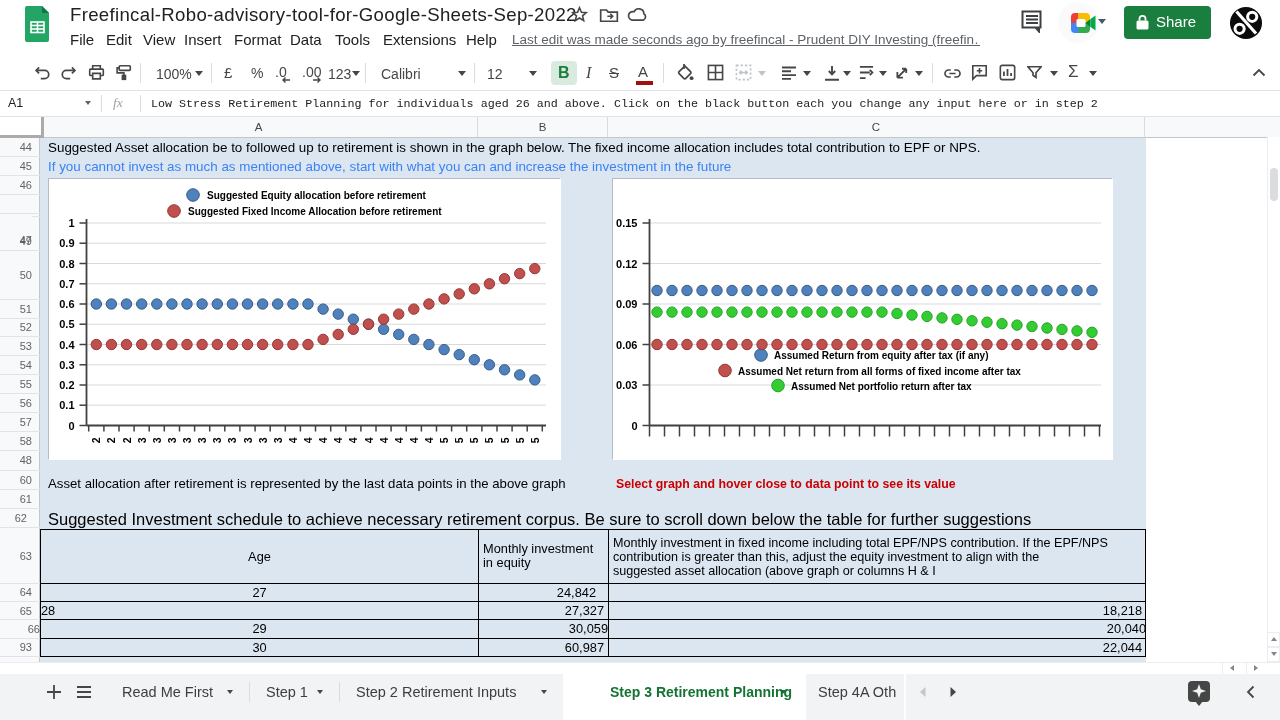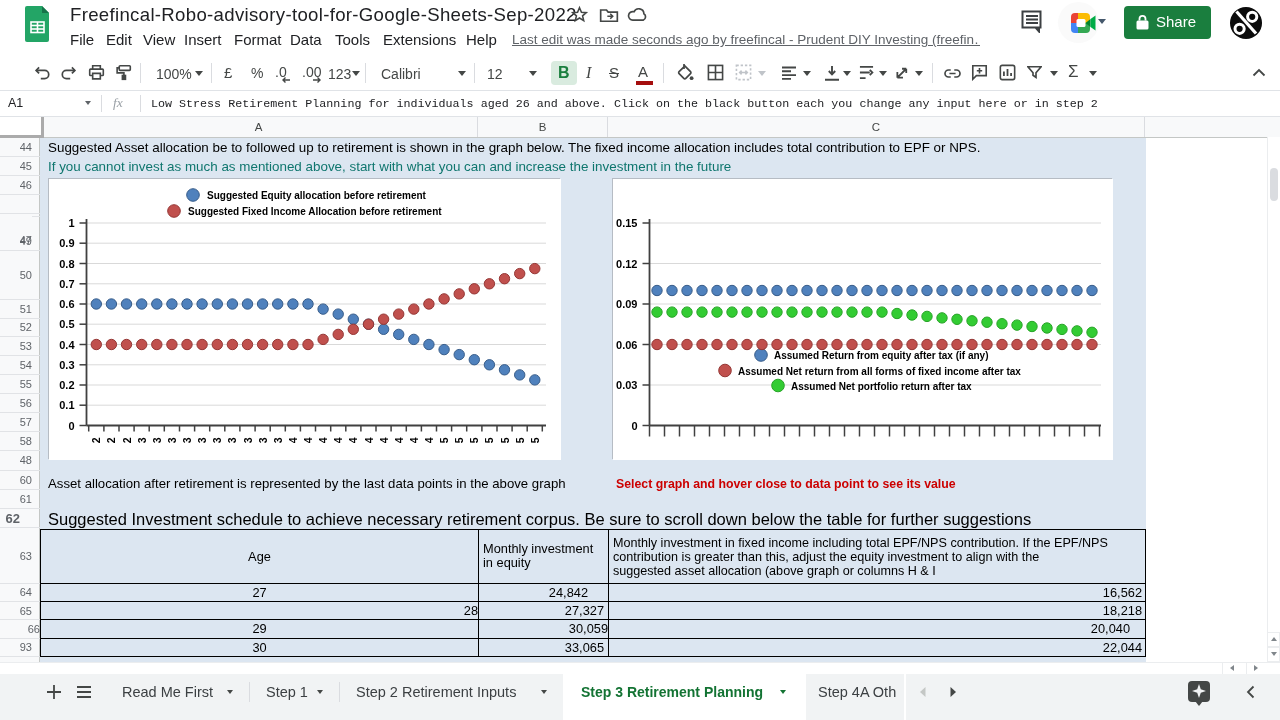--- a/index.html
+++ b/index.html
@@ -245,21 +245,21 @@
 <div style="position:absolute;left:0;top:450.5px;width:40px;height:20.69999999999999px;border-bottom:1px solid #e1e3e6;box-sizing:border-box;">
     <span style="position:absolute;right:8px;top:50%;transform:translateY(-50%);font-size:11px;color:#5f6368;">48</span>
   </div>
 <div style="position:absolute;left:0;top:471.2px;width:40px;height:18.80000000000001px;border-bottom:1px solid #e1e3e6;box-sizing:border-box;">
     <span style="position:absolute;right:8px;top:50%;transform:translateY(-50%);font-size:11px;color:#5f6368;">60</span>
   </div>
 <div style="position:absolute;left:0;top:490.0px;width:40px;height:18.69999999999999px;border-bottom:1px solid #e1e3e6;box-sizing:border-box;">
     <span style="position:absolute;right:8px;top:50%;transform:translateY(-50%);font-size:11px;color:#5f6368;">61</span>
   </div>
 <div style="position:absolute;left:0;top:508.7px;width:40px;height:19.80000000000001px;border-bottom:1px solid #e1e3e6;box-sizing:border-box;">
-    <span style="position:absolute;right:20px;top:50%;transform:translateY(-50%);font-size:13px;color:#5f6368;font-weight:bold;">62</span>
+    <span style="position:absolute;right:13px;top:50%;transform:translateY(-50%);font-size:11px;color:#5f6368;">62</span>
   </div>
 <div style="position:absolute;left:0;top:528.5px;width:40px;height:55.0px;border-bottom:1px solid #e1e3e6;box-sizing:border-box;">
     <span style="position:absolute;right:8px;top:50%;transform:translateY(-50%);font-size:11px;color:#5f6368;">63</span>
   </div>
 <div style="position:absolute;left:0;top:583.5px;width:40px;height:18.5px;border-bottom:1px solid #e1e3e6;box-sizing:border-box;">
     <span style="position:absolute;right:8px;top:50%;transform:translateY(-50%);font-size:11px;color:#5f6368;">64</span>
   </div>
 <div style="position:absolute;left:0;top:602.0px;width:40px;height:18.299999999999955px;border-bottom:1px solid #e1e3e6;box-sizing:border-box;">
     <span style="position:absolute;right:8px;top:50%;transform:translateY(-50%);font-size:11px;color:#5f6368;">65</span>
   </div>
@@ -268,21 +268,21 @@
   </div>
 <div style="position:absolute;left:0;top:638.7px;width:40px;height:18.5px;border-bottom:1px solid #e1e3e6;box-sizing:border-box;">
     <span style="position:absolute;right:8px;top:50%;transform:translateY(-50%);font-size:11px;color:#5f6368;">93</span>
   </div>
 
 <div class="abs" style="left:40px;top:137.5px;width:1105px;height:524.5px;background:#dce6f1;"></div>
 
 <div class="abs" style="left:1145px;top:137.5px;width:122px;height:524.5px;background:#fff;border-left:1px solid #dce6f1;"></div>
 
 <div class="abs" style="left:48px;top:140px;font-size:13.4px;color:#000;white-space:nowrap;">Suggested Asset allocation be to followed up to retirement is shown in the graph below. The fixed income allocation includes total contribution to EPF or NPS.</div>
-<div class="abs" style="left:48px;top:159px;font-size:13.4px;color:#0f766e;white-space:nowrap;">If you cannot invest as much as mentioned above, start with what you can and increase the investment in the future</div>
+<div class="abs" style="left:48px;top:159px;font-size:13.4px;color:#3b82f6;white-space:nowrap;">If you cannot invest as much as mentioned above, start with what you can and increase the investment in the future</div>
 
 <div class="abs" style="left:48px;top:178px;width:512px;height:281px;background:#fff;border:1px solid #b6bcc4;box-sizing:border-box;"><svg width="512" height="281" style="font-family:'Liberation Sans',sans-serif">
 <rect x="0" y="0" width="512" height="281" fill="#ffffff"></rect>
 <circle cx="144" cy="16" r="6.3" fill="#4f81bd" stroke="#385d8a" stroke-width="1"></circle>
 <text x="158" y="20" font-size="10" font-weight="bold" fill="#000">Suggested Equity allocation before retirement</text>
 <circle cx="125" cy="32" r="6.3" fill="#c0504d" stroke="#953735" stroke-width="1"></circle>
 <text x="139" y="36" font-size="10" font-weight="bold" fill="#000">Suggested Fixed Income Allocation before retirement</text>
 <line x1="37.5" y1="246.5" x2="497" y2="246.5" stroke="#d9d9d9" stroke-width="1"></line>
 <line x1="37.5" y1="226.2" x2="497" y2="226.2" stroke="#d9d9d9" stroke-width="1"></line>
 <line x1="37.5" y1="206.0" x2="497" y2="206.0" stroke="#d9d9d9" stroke-width="1"></line>
@@ -596,36 +596,35 @@
 
 <div class="abs" style="left:48px;top:510px;font-size:16.5px;color:#000;white-space:nowrap;">Suggested Investment schedule to achieve necessary retirement corpus. Be sure to scroll down below the table for further suggestions</div>
 
 <div style="position:absolute;left:40px;top:528.5px;width:1106px;height:55px;border:1px solid #000;box-sizing:border-box;">
 <div style="position:absolute;left:0;top:0;width:438px;height:100%;border-right:1px solid #000;box-sizing:border-box;display:flex;align-items:center;justify-content:center;font-size:12.8px;">Age</div>
 <div style="position:absolute;left:438px;top:0;width:130px;height:100%;border-right:1px solid #000;box-sizing:border-box;display:flex;align-items:center;font-size:12.8px;line-height:14.5px;padding-left:4px;">Monthly investment<br>in equity</div>
 <div style="position:absolute;left:568px;top:0;width:537px;height:100%;font-size:12.6px;line-height:14px;padding:6px 0 0 4px;box-sizing:border-box;white-space:nowrap;">Monthly investment in fixed income including total EPF/NPS contribution. If the EPF/NPS<br>contribution is greater than this, adjust the equity investment to align with the<br>suggested asset allocation (above graph or columns H &amp; I</div>
 </div>
 <div style="position:absolute;left:40px;top:583.5px;width:1106px;height:18.5px;border-left:1px solid #000;border-right:1px solid #000;border-bottom:1px solid #000;box-sizing:border-box;font-size:12.8px;">
 <div style="position:absolute;left:0;top:0;width:438px;height:100%;border-right:1px solid #000;box-sizing:border-box;text-align:center;line-height:18px;">27</div>
-<div style="position:absolute;left:438px;top:0;width:130px;height:100%;border-right:1px solid #000;box-sizing:border-box;text-align:right;line-height:18px;padding-right:20px;">24,842</div>
-<div style="position:absolute;left:568px;top:0;width:537px;height:100%;text-align:right;line-height:18px;padding-right:4px;box-sizing:border-box;">16,562</div>
+<div style="position:absolute;left:438px;top:0;width:130px;height:100%;border-right:1px solid #000;box-sizing:border-box;text-align:right;line-height:18px;padding-right:12px;">24,842</div>
 </div>
 <div style="position:absolute;left:40px;top:602.0px;width:1106px;height:18.299999999999955px;border-left:1px solid #000;border-right:1px solid #000;border-bottom:1px solid #000;box-sizing:border-box;font-size:12.8px;">
-<div style="position:absolute;left:0;top:0;width:438px;height:100%;border-right:1px solid #000;box-sizing:border-box;text-align:right;line-height:18px;">28</div>
+<div style="position:absolute;left:0;top:0;width:438px;height:100%;border-right:1px solid #000;box-sizing:border-box;text-align:left;line-height:18px;">28</div>
 <div style="position:absolute;left:438px;top:0;width:130px;height:100%;border-right:1px solid #000;box-sizing:border-box;text-align:right;line-height:18px;padding-right:4px;">27,327</div>
 <div style="position:absolute;left:568px;top:0;width:537px;height:100%;text-align:right;line-height:18px;padding-right:4px;box-sizing:border-box;">18,218</div>
 </div>
 <div style="position:absolute;left:40px;top:620.3px;width:1106px;height:18.40000000000009px;border-left:1px solid #000;border-right:1px solid #000;border-bottom:1px solid #000;box-sizing:border-box;font-size:12.8px;">
 <div style="position:absolute;left:0;top:0;width:438px;height:100%;border-right:1px solid #000;box-sizing:border-box;text-align:center;line-height:18px;">29</div>
 <div style="position:absolute;left:438px;top:0;width:130px;height:100%;border-right:1px solid #000;box-sizing:border-box;text-align:right;line-height:18px;">30,059</div>
-<div style="position:absolute;left:568px;top:0;width:537px;height:100%;text-align:right;line-height:18px;padding-right:16px;box-sizing:border-box;">20,040</div>
+<div style="position:absolute;left:568px;top:0;width:537px;height:100%;text-align:right;line-height:18px;padding-right:0;box-sizing:border-box;">20,040</div>
 </div>
 <div style="position:absolute;left:40px;top:638.7px;width:1106px;height:18.5px;border-left:1px solid #000;border-right:1px solid #000;border-bottom:1px solid #000;box-sizing:border-box;font-size:12.8px;">
 <div style="position:absolute;left:0;top:0;width:438px;height:100%;border-right:1px solid #000;box-sizing:border-box;text-align:center;line-height:18px;">30</div>
-<div style="position:absolute;left:438px;top:0;width:130px;height:100%;border-right:1px solid #000;box-sizing:border-box;text-align:right;line-height:18px;padding-right:4px;">33,065</div>
+<div style="position:absolute;left:438px;top:0;width:130px;height:100%;border-right:1px solid #000;box-sizing:border-box;text-align:right;line-height:18px;padding-right:4px;">60,987</div>
 <div style="position:absolute;left:568px;top:0;width:537px;height:100%;text-align:right;line-height:18px;padding-right:4px;box-sizing:border-box;">22,044</div>
 </div>
 
 <div class="abs" style="left:1267px;top:137px;width:13px;height:525px;background:#fff;border-left:1px solid #ebedef;box-sizing:border-box;"></div>
 <div class="abs" style="left:1269.5px;top:168px;width:8px;height:33px;background:#dadce0;border-radius:4px;"></div>
 <div class="abs" style="left:1267px;top:632px;width:13px;height:15px;border:1px solid #ebedef;box-sizing:border-box;background:#fff;"></div>
 <div class="abs" style="left:1267px;top:647px;width:13px;height:15px;border:1px solid #ebedef;box-sizing:border-box;background:#fff;"></div>
 <div class="abs" style="left:1270.5px;top:637px;width:0;height:0;border-left:3.5px solid transparent;border-right:3.5px solid transparent;border-bottom:4.5px solid #80868b;"></div>
 <div class="abs" style="left:1270.5px;top:652px;width:0;height:0;border-left:3.5px solid transparent;border-right:3.5px solid transparent;border-top:4.5px solid #80868b;"></div>
 
@@ -644,21 +643,21 @@
   </svg>
 <div class="abs" style="left:122px;top:684px;font-size:14.5px;color:#3c4043;">Read Me First</div>
 <div style="position:absolute;left:227px;top:690px;width:0;height:0;border-left:3.5px solid transparent;border-right:3.5px solid transparent;border-top:4.5px solid #444746;"></div>
 <div class="abs" style="left:249px;top:682px;width:1px;height:20px;background:#dadce0;"></div>
 <div class="abs" style="left:266px;top:684px;font-size:14.5px;color:#3c4043;">Step 1</div>
 <div style="position:absolute;left:317px;top:690px;width:0;height:0;border-left:3.5px solid transparent;border-right:3.5px solid transparent;border-top:4.5px solid #444746;"></div>
 <div class="abs" style="left:339px;top:682px;width:1px;height:20px;background:#dadce0;"></div>
 <div class="abs" style="left:356px;top:684px;font-size:14.5px;color:#3c4043;">Step 2 Retirement Inputs</div>
 <div style="position:absolute;left:541px;top:690px;width:0;height:0;border-left:3.5px solid transparent;border-right:3.5px solid transparent;border-top:4.5px solid #444746;"></div>
 <div class="abs" style="left:563px;top:674px;width:243px;height:46px;background:#fff;"></div>
-<div class="abs" style="left:581px;top:684px;font-size:14px;font-weight:bold;color:#137333;">Step 3 Retirement Planning</div>
+<div class="abs" style="left:610px;top:684px;font-size:14px;font-weight:bold;color:#137333;">Step 3 Retirement Planning</div>
 <div style="position:absolute;left:780px;top:690px;width:0;height:0;border-left:3.5px solid transparent;border-right:3.5px solid transparent;border-top:4.5px solid #137333;"></div>
 <div class="abs" style="left:818px;top:684px;font-size:14.5px;color:#3c4043;width:86px;overflow:hidden;white-space:nowrap;">Step 4A Oth</div>
 <div class="abs" style="left:904px;top:674px;width:2px;height:46px;background:#fff;"></div>
 <svg class="abs" style="left:917px;top:686px" width="12" height="12" viewBox="0 0 12 12" fill="#c4c7c5">
     <path d="M8.5 1 L3 6 l5.5 5 z"></path>
   </svg>
 <svg class="abs" style="left:947px;top:686px" width="12" height="12" viewBox="0 0 12 12" fill="#444746">
     <path d="M3.5 1 L9 6 l-5.5 5 z"></path>
   </svg>
 <div class="abs" style="left:1188px;top:681px;width:22px;height:21px;background:#444746;border-radius:4px;"></div>

